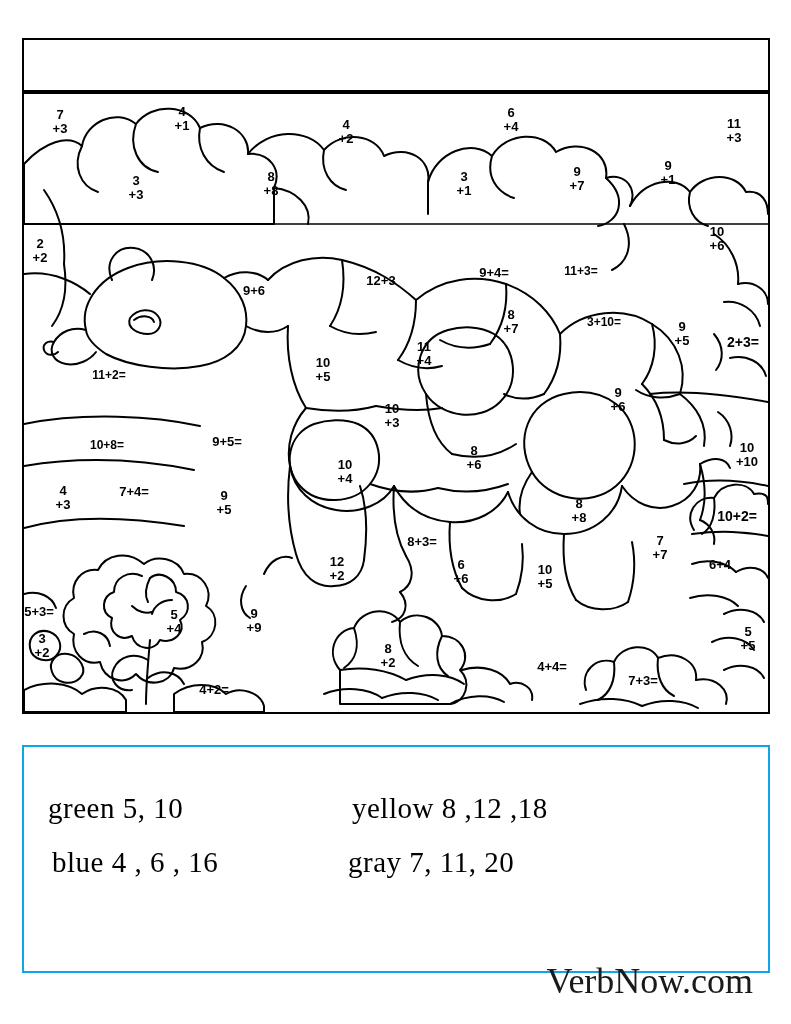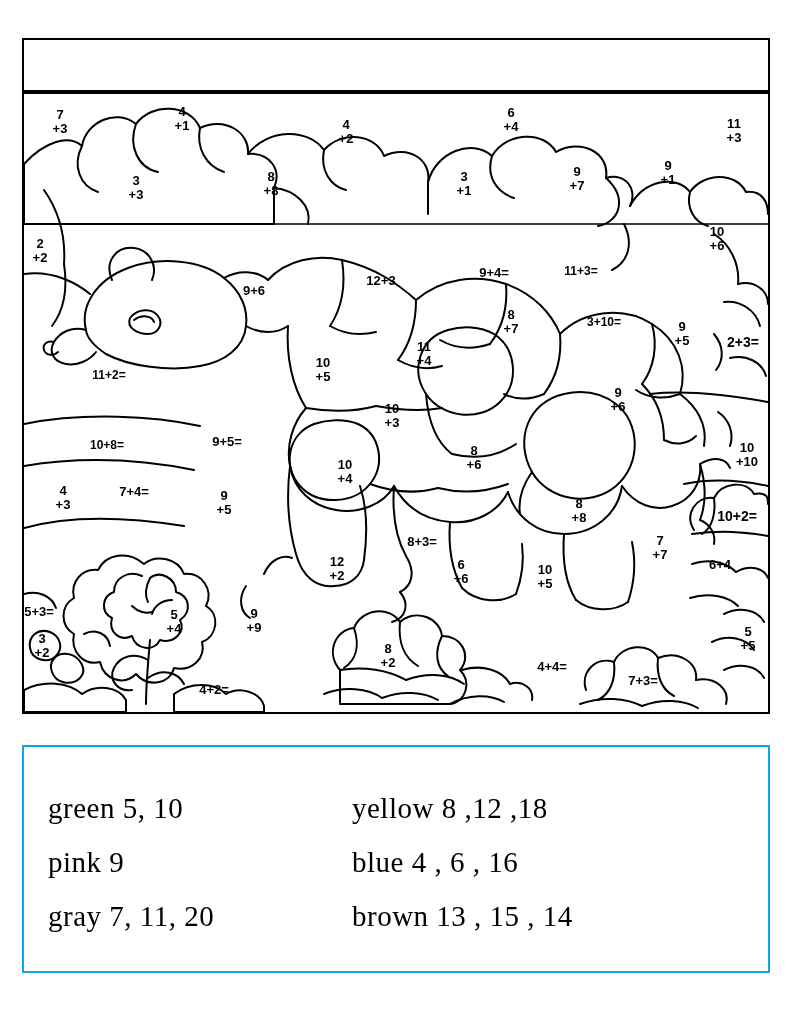--- a/index.html
+++ b/index.html
@@ -369,21 +369,22 @@
         <div class="nlabel" style="left: 528px; top: 573px;">4+4=</div>
         <div class="nlabel" style="left: 619px; top: 587px;">7+3=</div>
         <div class="nlabel" style="left: 190px; top: 596px;">4+2=</div>
       </div>
   </div>
 
   <div class="legend-box">
     <div class="legend-grid">
       <div class="legend-item">green 5, 10</div>
       <div class="legend-item col2">yellow 8 ,12 ,18</div>
-      <div class="legend-item">pink 9</div>
       <div class="legend-item col2">blue 4 , 6 , 16</div>
       <div class="legend-item">gray 7, 11, 20</div>
-      <div class="legend-item col2">brown 13 , 15 , 14</div>
     </div>
   </div>
 
+  <div class="footer">
+    <div class="site-name">VerbNow.com</div>
+  </div>
 
 </div>
 
 </body></html>

